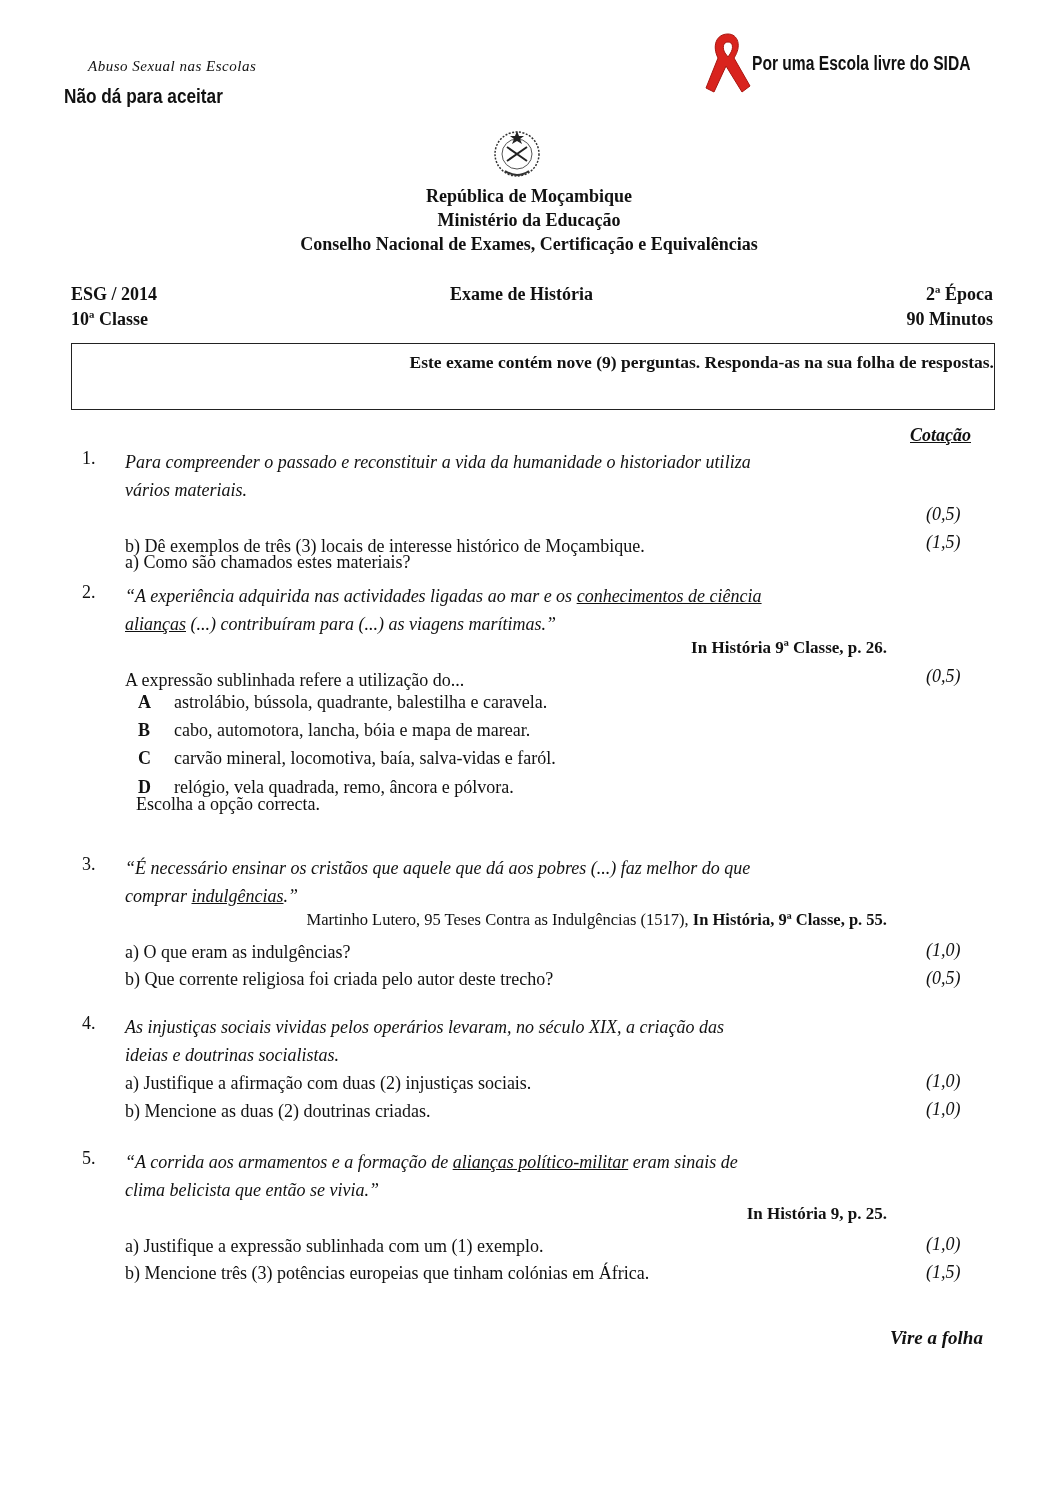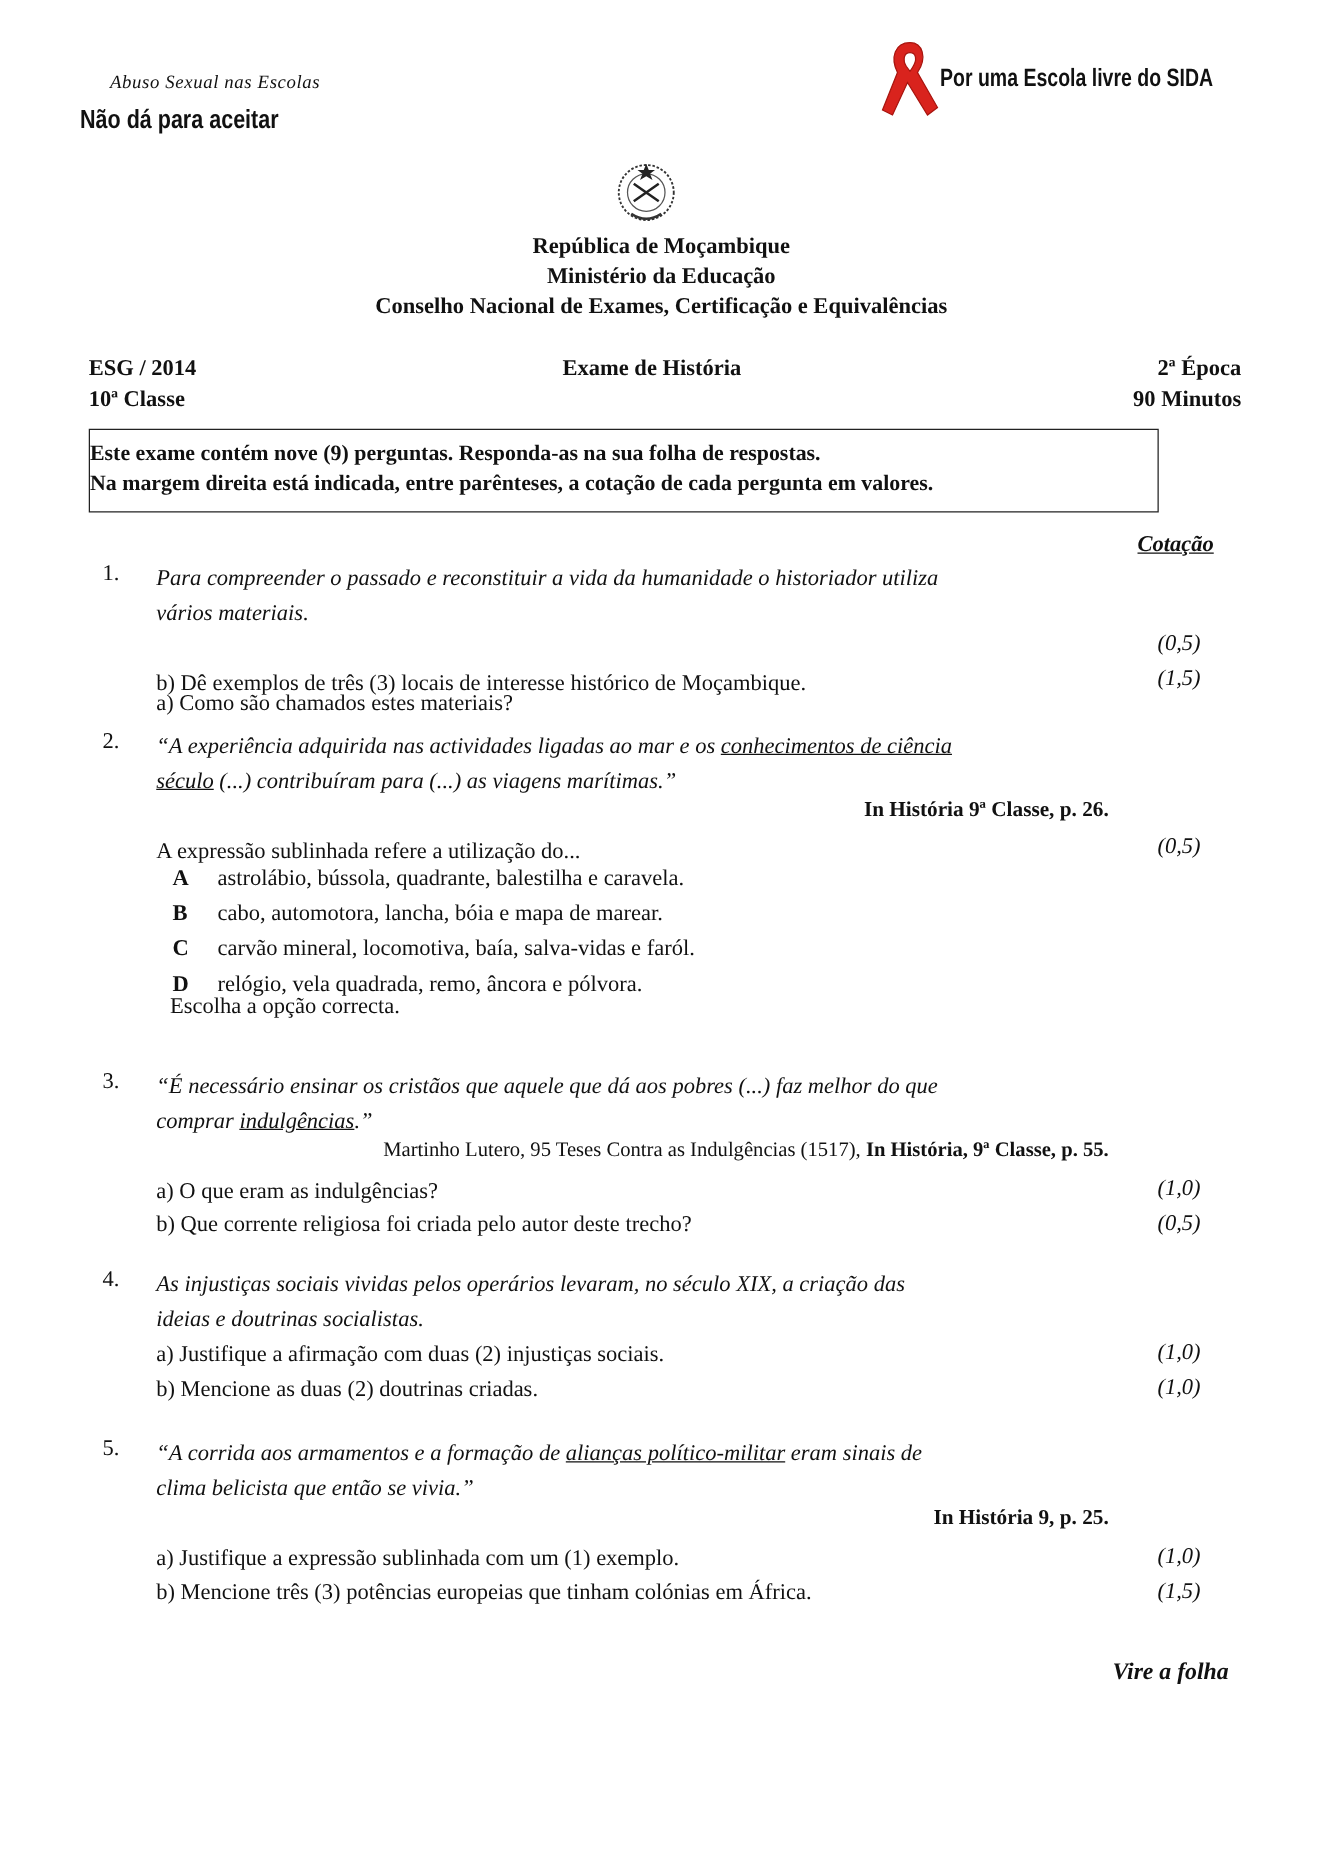--- a/index.html
+++ b/index.html
@@ -20,22 +20,22 @@
   .sida-text {
     left: 752px; top: 52px; font-size: 20px; font-weight: bold;
     font-family: "Liberation Sans", sans-serif; transform: scaleX(0.78); transform-origin: left;
   }
   .emblem { left: 489px; top: 127px; width: 56px; height: 56px; }
   .gov {
     left: 0; width: 1058px; text-align: center; font-weight: bold; font-size: 18px;
   }
   .row-head { font-weight: bold; font-size: 18px; }
   .notice {
-    left: 71px; top: 343px; width: 856px; height: 67px; border: 1.5px solid #222;
-    box-sizing: border-box; text-align: left; font-weight: bold; font-size: 17.5px; line-height: 24px;
+    left: 71px; top: 343px; width: 924px; height: 67px; border: 1.5px solid #222;
+    box-sizing: border-box; text-align: right; font-weight: bold; font-size: 17.5px; line-height: 24px;
     padding-top: 6px;
   }
   .cot-head {
     left: 910px; top: 425px; font-weight: bold; font-style: italic; text-decoration: underline;
     font-size: 18px;
   }
   .q { left: 0; width: 1058px; font-size: 18px; }
   .qnum { position: absolute; left: 82px; }
   .line { position: absolute; left: 125px; line-height: 28px; white-space: nowrap; }
   .it { font-style: italic; }
@@ -70,39 +70,38 @@
 <div class="abs gov" style="top:234px;">Conselho Nacional de Exames, Certificação e Equivalências</div>
 
 <div class="abs row-head" style="left:71px; top:284px;">ESG / 2014</div>
 <div class="abs row-head" style="left:71px; top:309px;">10ª Classe</div>
 <div class="abs row-head" style="left:450px; top:284px;">Exame de História</div>
 <div class="abs row-head" style="right:65px; top:284px;">2ª Época</div>
 <div class="abs row-head" style="right:65px; top:309px;">90 Minutos</div>
 
 <div class="abs notice">
   <div>Este exame contém nove (9) perguntas. Responda-as na sua folha de respostas.</div>
-  <div>Na margem direita está indicada, entre parênteses, a cotação de cada pergunta em valores.</div>
 </div>
 
 <div class="abs cot-head">Cotação</div>
 
 <div class="abs q" style="top:448px;">
   <span class="qnum" style="top:0;">1.</span>
   <span class="line it" style="top:0;">Para compreender o passado e reconstituir a vida da humanidade o historiador utiliza</span>
   <span class="line it" style="top:28px;">vários materiais.</span>
   <span class="line" style="top:56px;margin-top:44px;">a) Como são chamados estes materiais?</span>
   <span class="score" style="top:56px;">(0,5)</span>
   <span class="line" style="top:84px;">b) Dê exemplos de três (3) locais de interesse histórico de Moçambique.</span>
   <span class="score" style="top:84px;">(1,5)</span>
 </div>
 
 <div class="abs q" style="top:582px;">
   <span class="qnum" style="top:0;">2.</span>
   <span class="line it" style="top:0;"><span>“A experiência adquirida nas actividades ligadas ao mar e os </span><span class="u">conhecimentos de ciência</span></span>
-  <span class="line it" style="top:28px;"><span class="u">século</span><span> (...) contribuíram para (...) as viagens marítimas.”</span></span>
+  <span class="line it" style="top:28px;"><span class="u">alianças</span><span> (...) contribuíram para (...) as viagens marítimas.”</span></span>
   <span class="src" style="top:56px;">In História 9ª Classe, p. 26.</span>
   <span class="line" style="top:84px;">A expressão sublinhada refere a utilização do...</span>
   <span class="score" style="top:84px;">(0,5)</span>
   <span class="opt-letter" style="top:110px;">A</span>
   <span class="opt-text" style="top:110px;">astrolábio, bússola, quadrante, balestilha e caravela.</span>
   <span class="opt-letter" style="top:138px;">B</span>
   <span class="opt-text" style="top:138px;">cabo, automotora, lancha, bóia e mapa de marear.</span>
   <span class="opt-letter" style="top:166px;">C</span>
   <span class="opt-text" style="top:166px;">carvão mineral, locomotiva, baía, salva-vidas e faról.</span>
   <span class="opt-letter" style="top:195px;">D</span>

